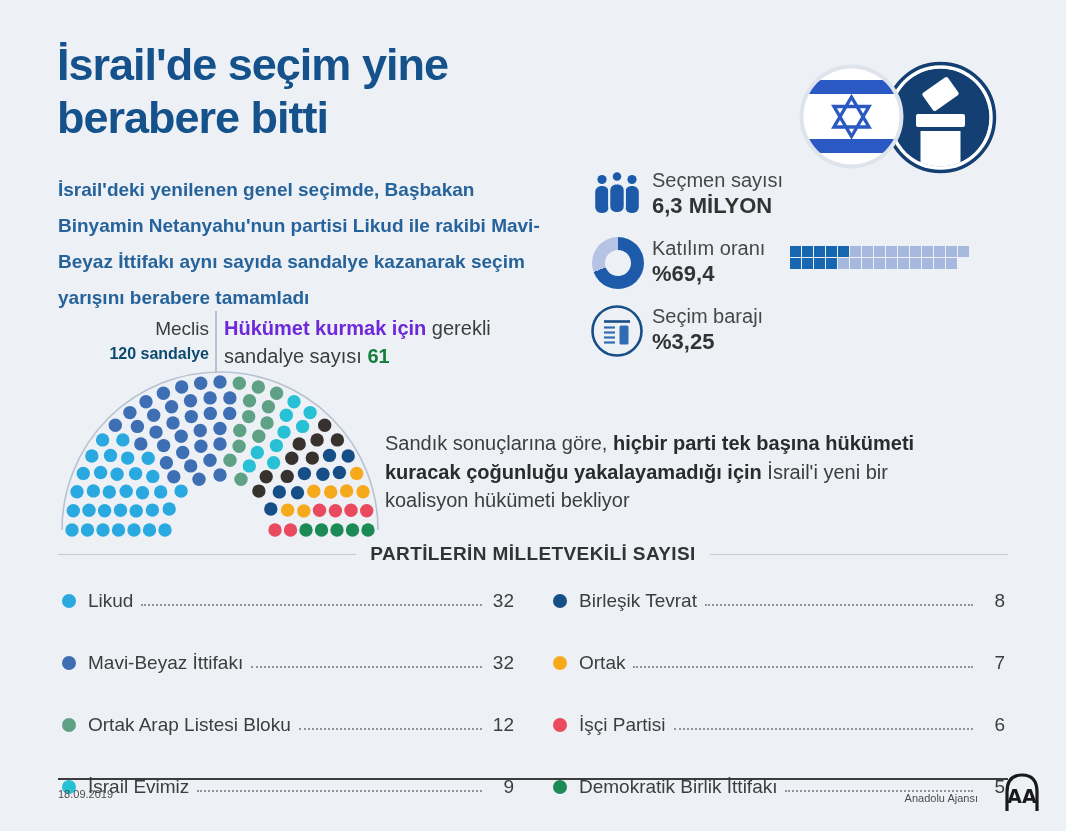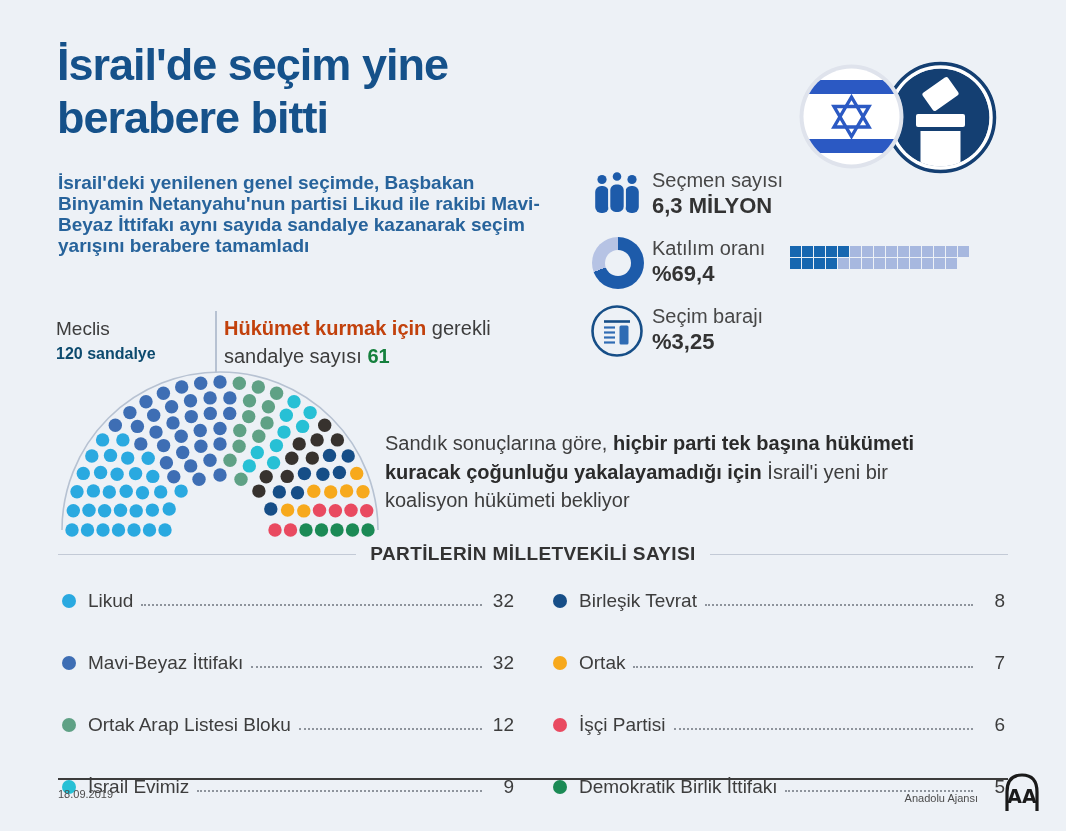--- a/index.html
+++ b/index.html
@@ -1,39 +1,39 @@
 <!DOCTYPE html>
 <html><head>
 <meta charset="utf-8">
 <style>
   html,body{margin:0;padding:0;background:#dfe4ec;}
   .page{position:relative;width:1066px;height:831px;background:#edf1f6;overflow:hidden;
         font-family:"Liberation Sans","DejaVu Sans",sans-serif;color:#3d3d3d;}
   .abs{position:absolute;}
   
   .title{left:57px;top:38px;font-size:45px;line-height:53px;font-weight:bold;letter-spacing:-1px;color:#15518a;}
-  .intro{left:58px;top:172px;width:505px;font-size:19px;line-height:21px;font-weight:bold;color:#27639b;}
+  .intro{left:58px;top:172px;width:505px;font-size:19px;line-height:36px;font-weight:bold;color:#27639b;}
   
   .badge{border-radius:50%;}
   
   .stat-label{font-size:20px;color:#474747;line-height:24px;}
   .stat-value{font-size:22px;font-weight:bold;color:#333;line-height:27px;}
   .donut{width:52px;height:52px;border-radius:50%;display:flex;align-items:center;justify-content:center;}
   .donut-hole{width:26px;height:26px;border-radius:50%;background:#edf1f6;}
   
   .waffle{left:790px;top:246px;display:flex;flex-direction:column;gap:1px;}
   .waffle-row{display:flex;gap:1px;}
   .cell{width:11px;height:11px;}
   .waffle-caption{left:790px;top:284px;font-size:19.5px;line-height:27px;color:#3d3d3d;}
   .waffle-caption .b{font-weight:bold;color:#2e2e2e;}
   
-  .plab-left{left:56px;top:316px;width:145px;text-align:left;font-size:19px;line-height:25px;}
+  .plab-left{left:64px;top:316px;width:145px;text-align:right;font-size:19px;line-height:25px;}
   .plab-left .b{font-size:16px;font-weight:bold;color:#0c4a6e;}
   .plab-right{left:224px;top:314px;font-size:20px;line-height:28px;}
-  .plab-right .orange{color:#c2410c;font-weight:bold;text-align:center;}
+  .plab-right .orange{color:#6d28d9;font-weight:bold;text-align:center;}
   .plab-right .b{font-weight:bold;color:#15803d;}
   .keep-space{white-space:pre-wrap;}
   .connector{left:215px;top:311px;width:2px;height:62px;background:#b7c2d2;}
   
   .note{left:385px;top:429px;width:585px;font-size:20px;line-height:28.5px;color:#3d3d3d;}
   .note .b{font-weight:bold;color:#2b2b2b;}
   
   .section-head{left:58px;top:543px;width:950px;display:flex;align-items:center;gap:14px;}
   .section-head .line{flex:1;height:1px;background:#c3cad6;}
   .section-head .txt{font-size:19px;font-weight:bold;color:#333;letter-spacing:.4px;white-space:nowrap;}

